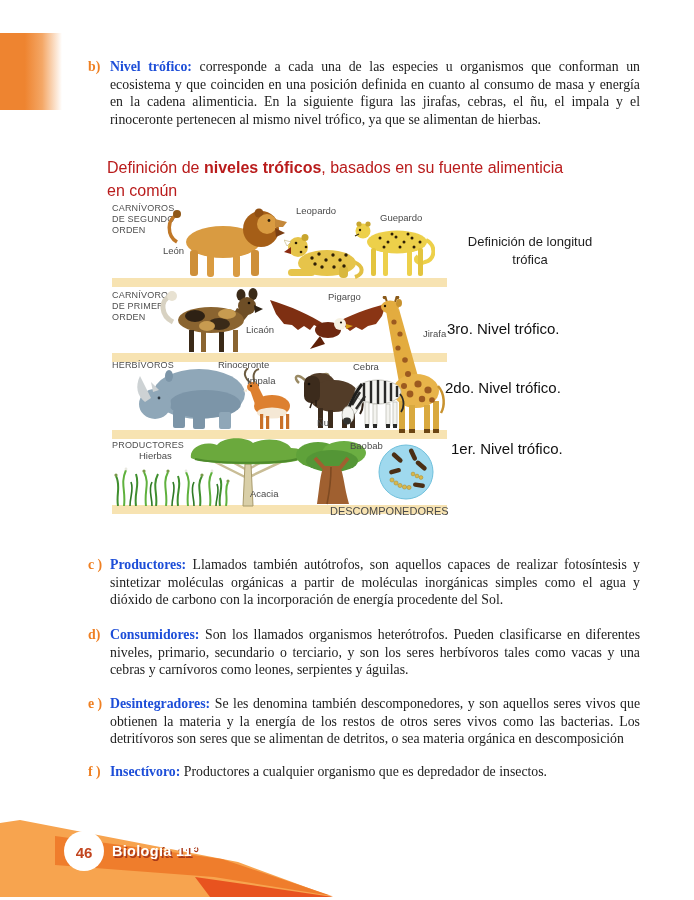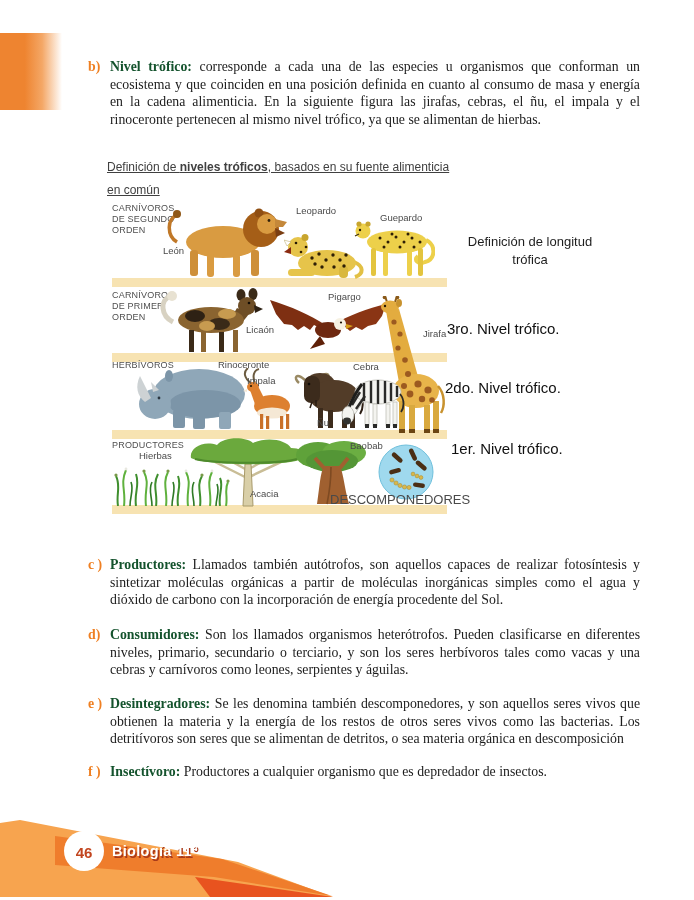--- a/index.html
+++ b/index.html
@@ -5,32 +5,32 @@
   html,body{margin:0;padding:0;background:#ffffff;}
   .page{position:relative;width:694px;height:900px;background:#fff;overflow:hidden;
         font-family:"Liberation Serif",serif;}
   
   .corner{position:absolute;left:0;top:33px;width:62px;height:77px;
           background:linear-gradient(90deg,#EE8430 0%,#EE8430 40%,#F4A766 68%,#ffffff 100%);}
   
   .para{position:absolute;left:88px;width:552px;padding-left:22px;box-sizing:border-box;
         text-align:justify;font-size:13.8px;line-height:17.6px;color:#1c1c1c;}
   .plabel{position:absolute;left:0;top:0;color:#EF8023;font-weight:bold;}
-  .ptitle{color:#14532d;font-weight:bold;}
+  .ptitle{color:#1d4ed8;font-weight:bold;}
   
   .fig-title{position:absolute;left:107px;top:156px;width:483px;
-             font-family:"Liberation Sans",sans-serif;font-size:12px;line-height:23px;color:#404040;text-decoration:underline;}
+             font-family:"Liberation Sans",sans-serif;font-size:16px;line-height:23px;color:#b91c1c;}
   .fig-title .l2{text-align:left;}
   
   .band{position:absolute;left:112px;width:335px;height:9px;background:#F7E3B2;}
   
   .cat{position:absolute;font-family:"Liberation Sans",sans-serif;font-size:9px;line-height:11px;
        color:#4f4f4f;width:76px;letter-spacing:.2px;}
   .alabel{position:absolute;font-family:"Liberation Sans",sans-serif;font-size:9.5px;color:#4a4a4a;white-space:nowrap;}
-  .alabel.small{font-size:13px;}
+  .alabel.small{font-size:11px;margin-top:13px;}
   
   .rdef{position:absolute;left:455px;top:233px;width:150px;text-align:center;
         font-family:"Liberation Sans",sans-serif;font-size:13px;line-height:17.5px;color:#1e1e1e;}
   .rlevel{position:absolute;font-family:"Liberation Sans",sans-serif;font-weight:normal;
           font-size:15px;color:#101010;white-space:nowrap;}
   
   .anim{position:absolute;}
   
   .footer-svg{position:absolute;left:0;top:820px;}
   .page-num{position:absolute;left:70px;top:844px;width:28px;text-align:center;

